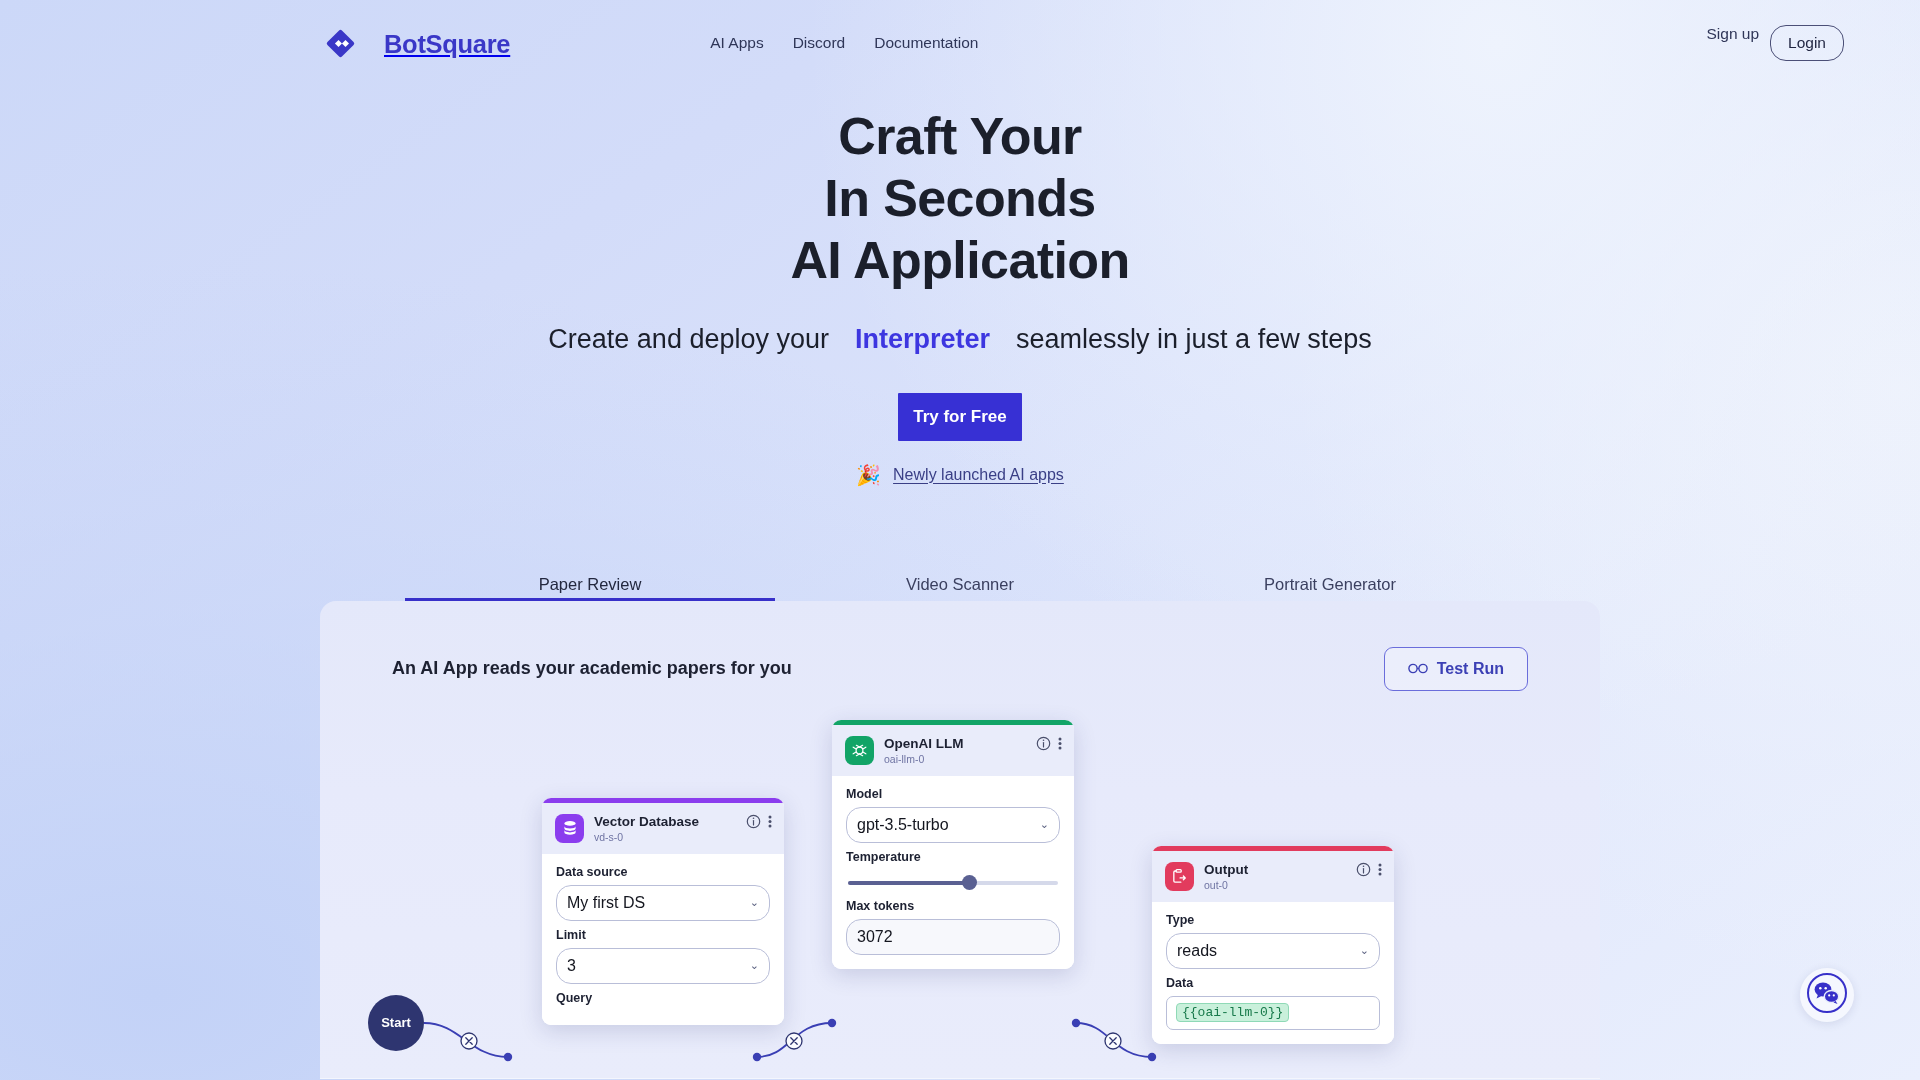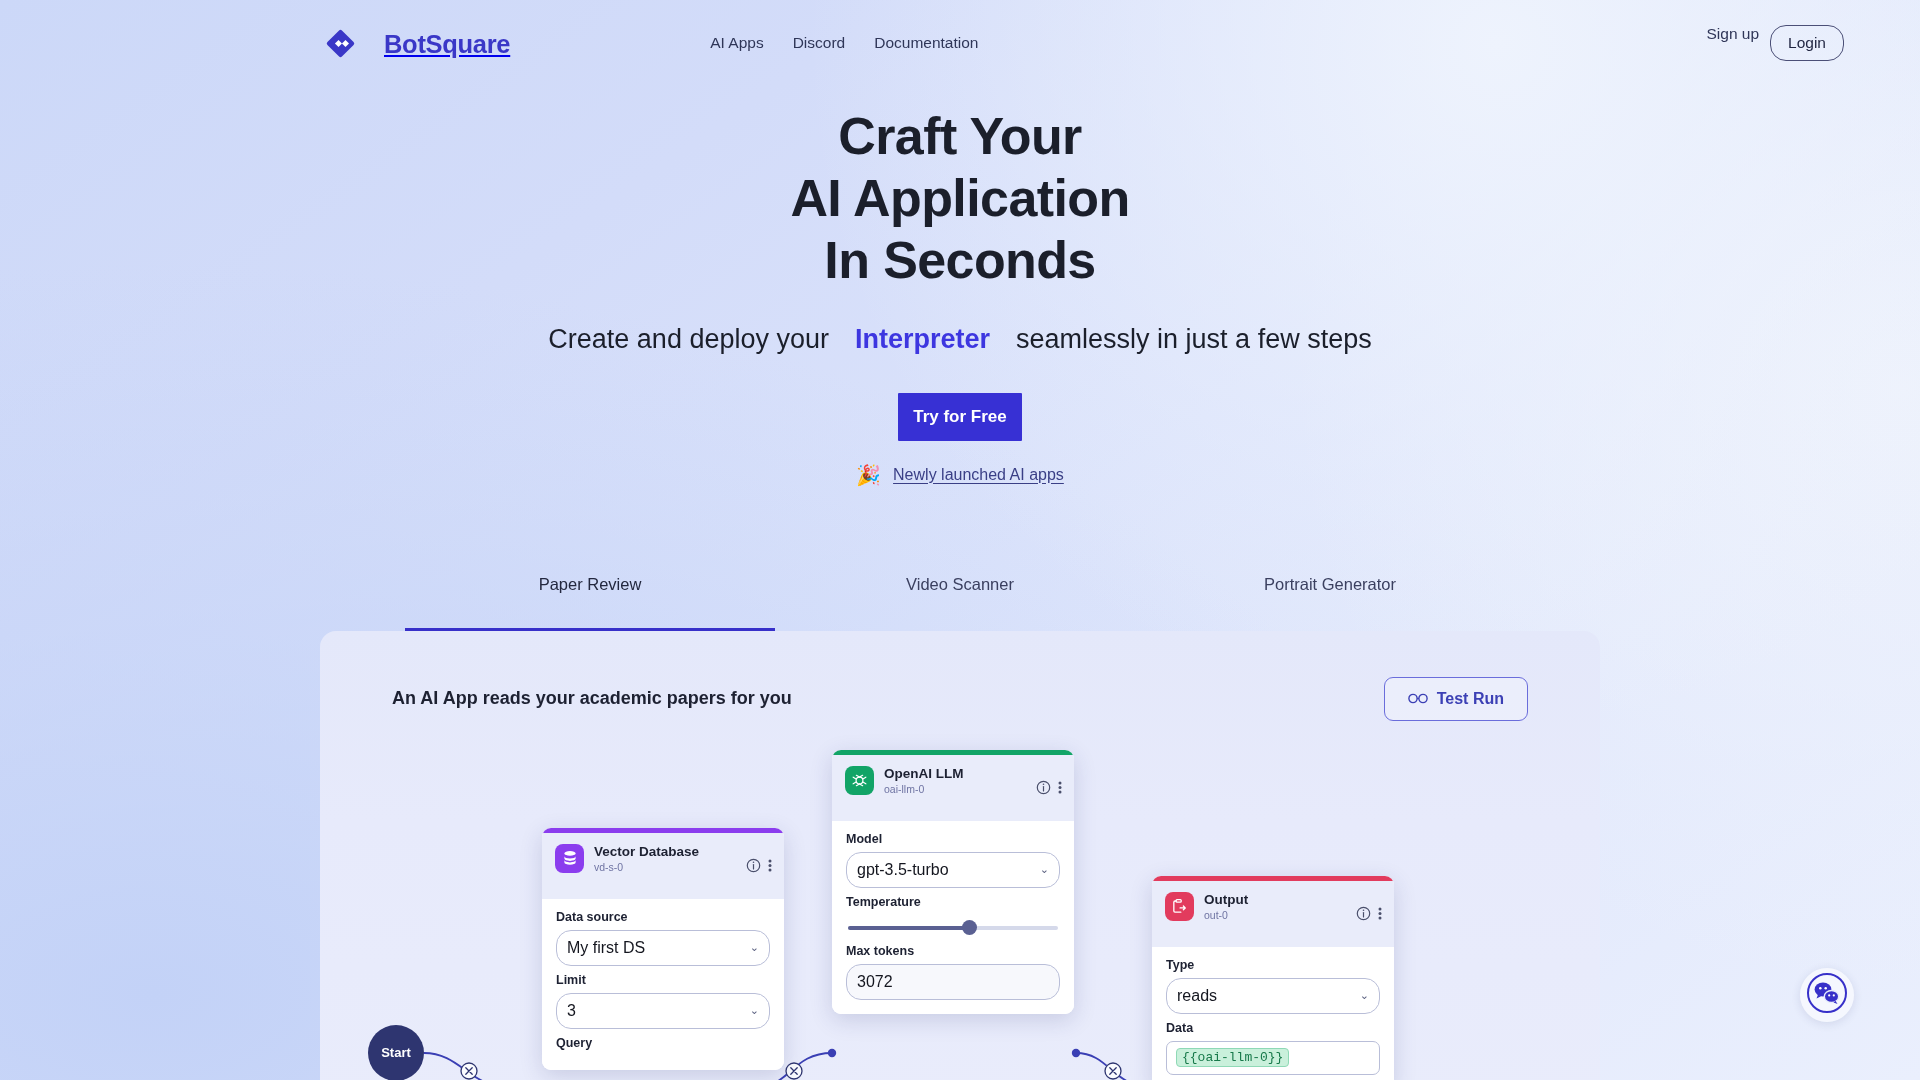--- a/index.html
+++ b/index.html
@@ -65,21 +65,21 @@
     font-size:16px; color:#3a3f86; text-decoration:underline;
     text-underline-offset:3px;
   }
 
   
   .tabs {
     margin-top:88px; width:1110px; margin-left:auto; margin-right:auto;
     display:flex;
   }
   .tab {
-    flex:1; text-align:center; padding-bottom:34px;
+    flex:1; text-align:center; padding-bottom:4px;
     font-size:16.5px; color:#3b4060; cursor:pointer;
     border-bottom:3px solid transparent; user-select:none;
   }
   .tab.active { color:#23283f; border-bottom-color:#3730c9; }
 
   
   .panel {
     width:1280px; margin:0 auto; height:478px;
     background:linear-gradient(180deg,#e4e8fa 0%, #e7eafb 40%, #e9ecfb 100%);
     border-radius:16px 16px 0 0;
@@ -111,22 +111,22 @@
     font-size:13px; font-weight:700; cursor:pointer;
   }
 
   .node {
     position:absolute; width:242px; border-radius:9px;
     background:#fff; box-shadow:0 6px 22px rgba(40,48,110,.17);
     overflow:hidden; font-size:13px;
   }
   .node-accent { height:5px; }
   .node-head {
-    display:flex; align-items:flex-end; gap:10px;
-    padding:11px 12px 26px 13px; background:#e9ecfa;
+    display:flex; align-items:flex-start; gap:10px;
+    padding:11px 12px 11px 13px; background:#e9ecfa;
   }
   .node-icon {
     width:29px; height:29px; border-radius:8px; flex:none;
     display:flex; align-items:center; justify-content:center; color:#fff;
   }
   .node-titles { flex:1; min-width:0; }
   .node-name { font-size:13.5px; font-weight:700; color:#1d2132; line-height:1.2; }
   .node-id { font-size:10.5px; color:#6f74a3; margin-top:1px; }
   .node-actions { display:flex; align-items:center; gap:7px; color:#4a4f6b; }
   .icon-btn { cursor:pointer; display:flex; align-items:center; }
@@ -198,22 +198,22 @@
 
   <div class="auth">
     <a class="signup" href="#">Sign up</a>
     <button class="login">Login</button>
   </div>
 </header>
 
 <section class="hero">
   <h1>
     <span>Craft Your</span>
+    <span>In Seconds</span>
     <span>AI Application</span>
-    <span>In Seconds</span>
   </h1>
 
   <div class="subtitle">
     <span>Create and deploy your</span>
     <span class="accent">Interpreter</span>
     <span>seamlessly in just a few steps</span>
   </div>
 
   <button class="cta">Try for Free</button>
 

